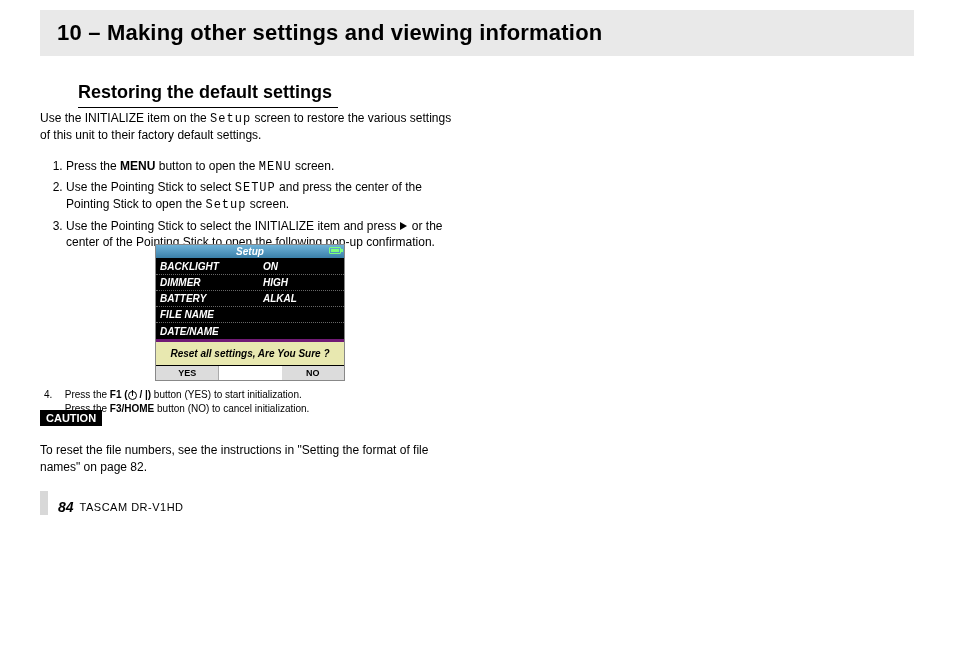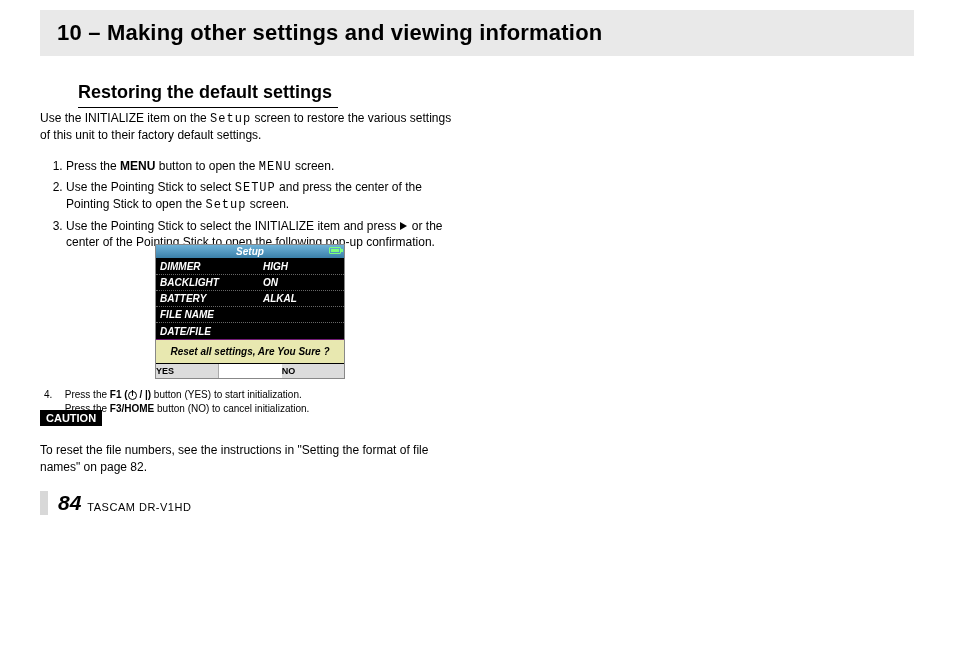--- a/index.html
+++ b/index.html
@@ -17,33 +17,33 @@
   .screenshot { position: absolute; left: 155px; top: 244px; width: 190px; border: 1px solid #888; font-size: 10px; }
   .ss-title { position: relative; height: 14px; background: linear-gradient(#6fb2d8,#3a7fa8); color:#fff; text-align:center; font-style: italic; font-weight: 700; line-height: 14px; border-bottom: 1px solid #000; }
   .ss-bat { position:absolute; right:3px; top:2px; width:12px; height:7px; border:1px solid #7cff7c; border-radius:1px; }
   .ss-bat::after{ content:""; position:absolute; right:-3px; top:1px; width:2px; height:3px; background:#7cff7c; }
   .ss-bat-fill{ position:absolute; left:1px; top:1px; width:8px; height:3px; background:#7cff7c; }
   .ss-rows { background:#000; color:#fff; font-style: italic; font-weight:700; }
   .ss-row { display:flex; height:16px; align-items:center; border-bottom:1px dotted #666; }
   .ss-row:last-child { border-bottom:none; }
   .ss-k { width:105px; padding-left:4px; }
   .ss-v { padding-left:2px; }
-  .ss-prompt { background:#e8e8b0; color:#000; text-align:center; font-style:italic; font-weight:700; padding:6px 2px; border-top:1px solid #701a75; border-bottom:1px solid #000; font-size:10px;}
+  .ss-prompt { background:#e8e8b0; color:#000; text-align:center; font-style:italic; font-weight:700; padding:6px 2px; border-top:3px solid #701a75; border-bottom:1px solid #000; font-size:10px;}
   .ss-btns { display:flex; height:14px; }
-  .ss-btn { flex:1; background:#dcdcdc; font-size:9px; font-weight:700; line-height:14px; border-right:1px solid #aaa;}
+  .ss-btn { flex:1; background:#dcdcdc; text-align:center; font-size:9px; font-weight:700; line-height:14px; border-right:1px solid #aaa;}
   .ss-btn:last-child{border-right:none;}
   .ss-spacer{flex:1;}
   .step4 { position:absolute; left:44px; top:388px; width:420px; font-size:10px; line-height:1.35; }
   .step4 .num { display:inline-block; width:18px; }
   .step4 .body { display:inline-block; width:390px; vertical-align:top; }
   .caution-box { position:absolute; left:40px; top:410px; background:#000; color:#fff; font-weight:700; font-size:11px; padding:2px 6px; }
   .caution-text { position:absolute; left:40px; top:442px; width:410px; font-size:12px; line-height:1.4; }
   .footer { position:absolute; left:40px; bottom:11px; display:flex; align-items:flex-end; }
   .footer-bar { width:8px; height:24px; background:#d8d8d8; margin-right:10px; }
-  .footer-pg { font-weight:700; font-style:italic; font-size:21px; margin-right:6px; }
+  .footer-pg { font-weight:700; font-style:italic; font-size:14px; margin-right:6px; }
   .footer-model { font-size:11px; letter-spacing:0.5px; padding-bottom:2px; }
   .tri { display:inline-block; width:0; height:0; border-top:4px solid transparent; border-bottom:4px solid transparent; border-left:7px solid #000; vertical-align:middle; margin:0 1px; }
   .pwr { display:inline-block; width:9px; height:9px; border:1.3px solid #000; border-radius:50%; position:relative; vertical-align:middle; }
   .pwr::after{content:"";position:absolute;left:3px;top:-2px;width:1.5px;height:6px;background:#000;}
   .pipe { font-weight:700; }
 </style>
 </head>
 <body>
 
 <div class="page">
@@ -73,37 +73,37 @@
 
   <div class="screenshot">
     <div class="ss-title">
       <span>Setup</span>
       <span class="ss-bat">
           <span class="ss-bat-fill"></span>
         </span>
     </div>
     <div class="ss-rows">
       <div class="ss-row">
+          <span class="ss-k">BACKLIGHT</span>
+          <span class="ss-v">ON</span>
+        </div>
+      <div class="ss-row">
           <span class="ss-k">DIMMER</span>
           <span class="ss-v">HIGH</span>
-        </div>
-      <div class="ss-row">
-          <span class="ss-k">BACKLIGHT</span>
-          <span class="ss-v">ON</span>
         </div>
       <div class="ss-row">
           <span class="ss-k">BATTERY</span>
           <span class="ss-v">ALKAL</span>
         </div>
       <div class="ss-row">
           <span class="ss-k">FILE NAME</span>
           <span class="ss-v"></span>
         </div>
       <div class="ss-row">
-          <span class="ss-k">DATE/FILE</span>
+          <span class="ss-k">DATE/NAME</span>
           <span class="ss-v"></span>
         </div>
     </div>
     <div class="ss-prompt">Reset all settings, Are You Sure ?</div>
     <div class="ss-btns">
       <div class="ss-btn">YES</div>
       <div class="ss-spacer"></div>
       <div class="ss-btn">NO</div>
     </div>
   </div>

